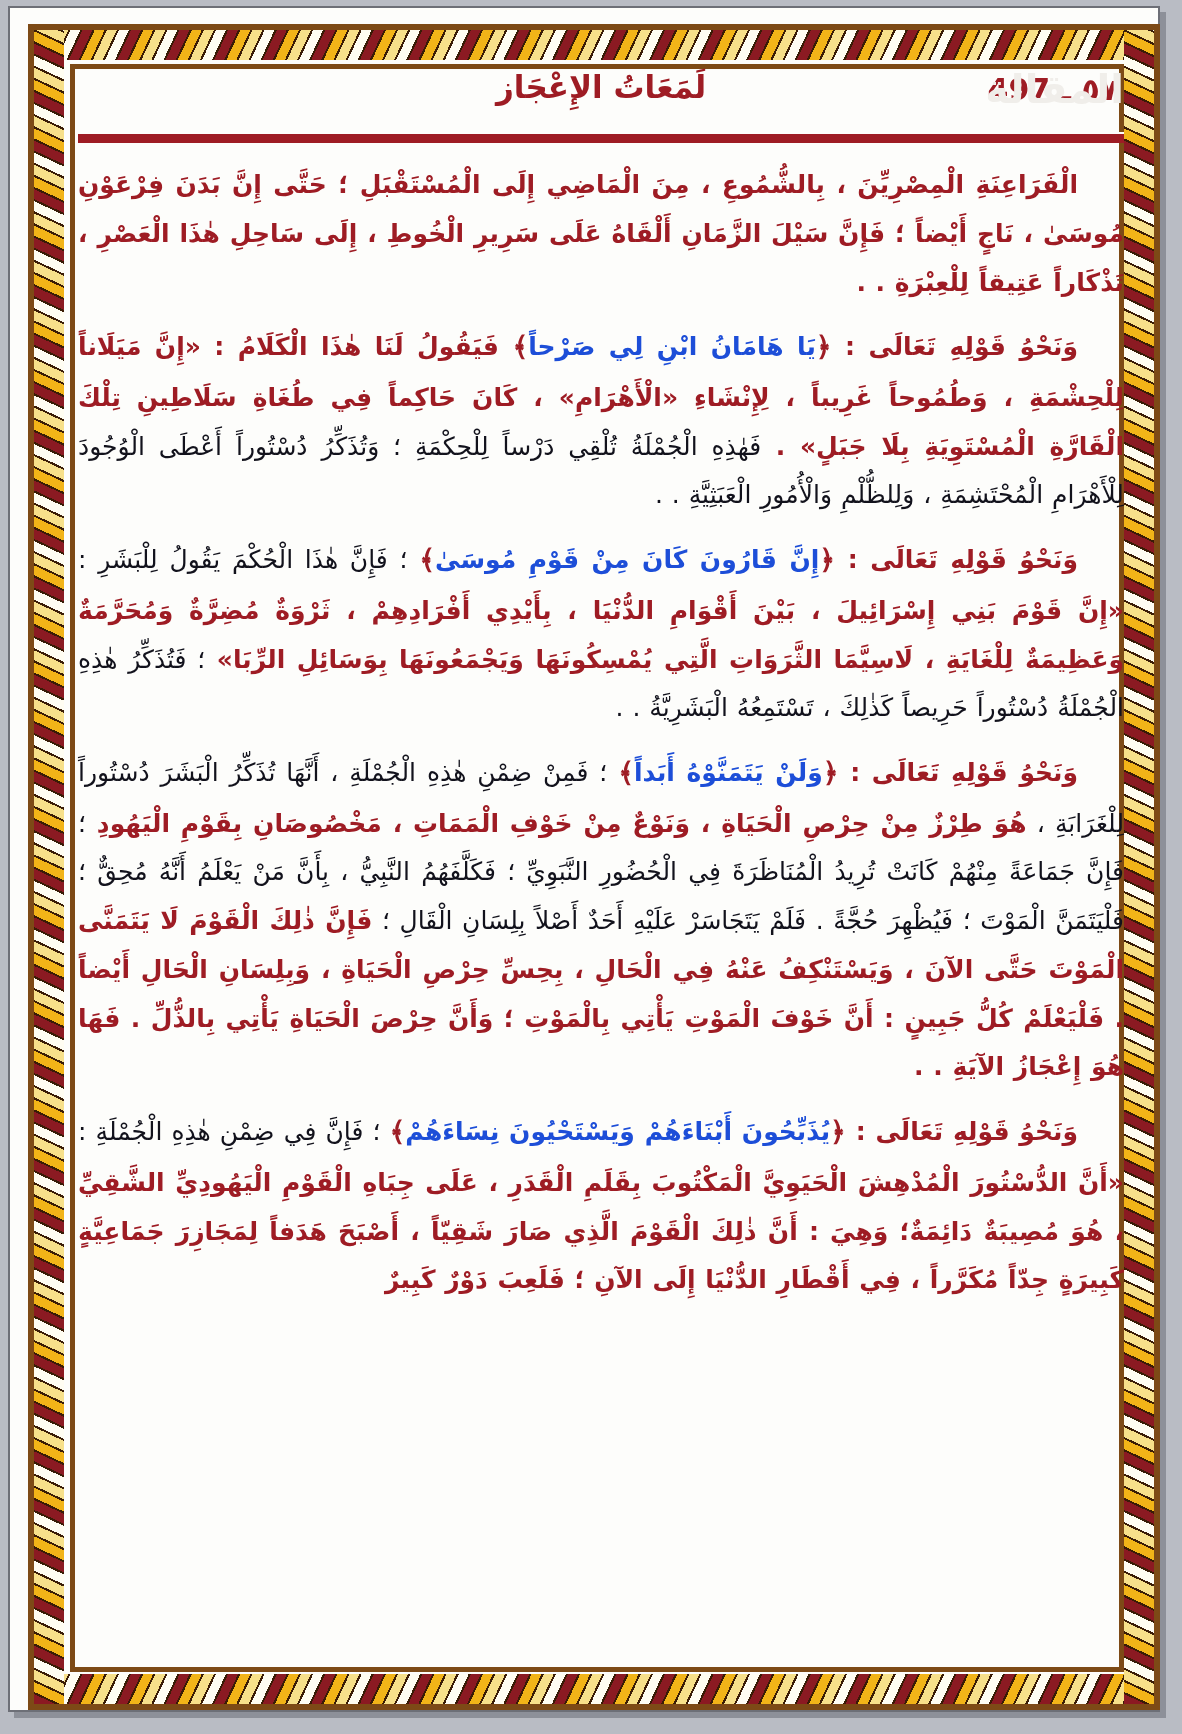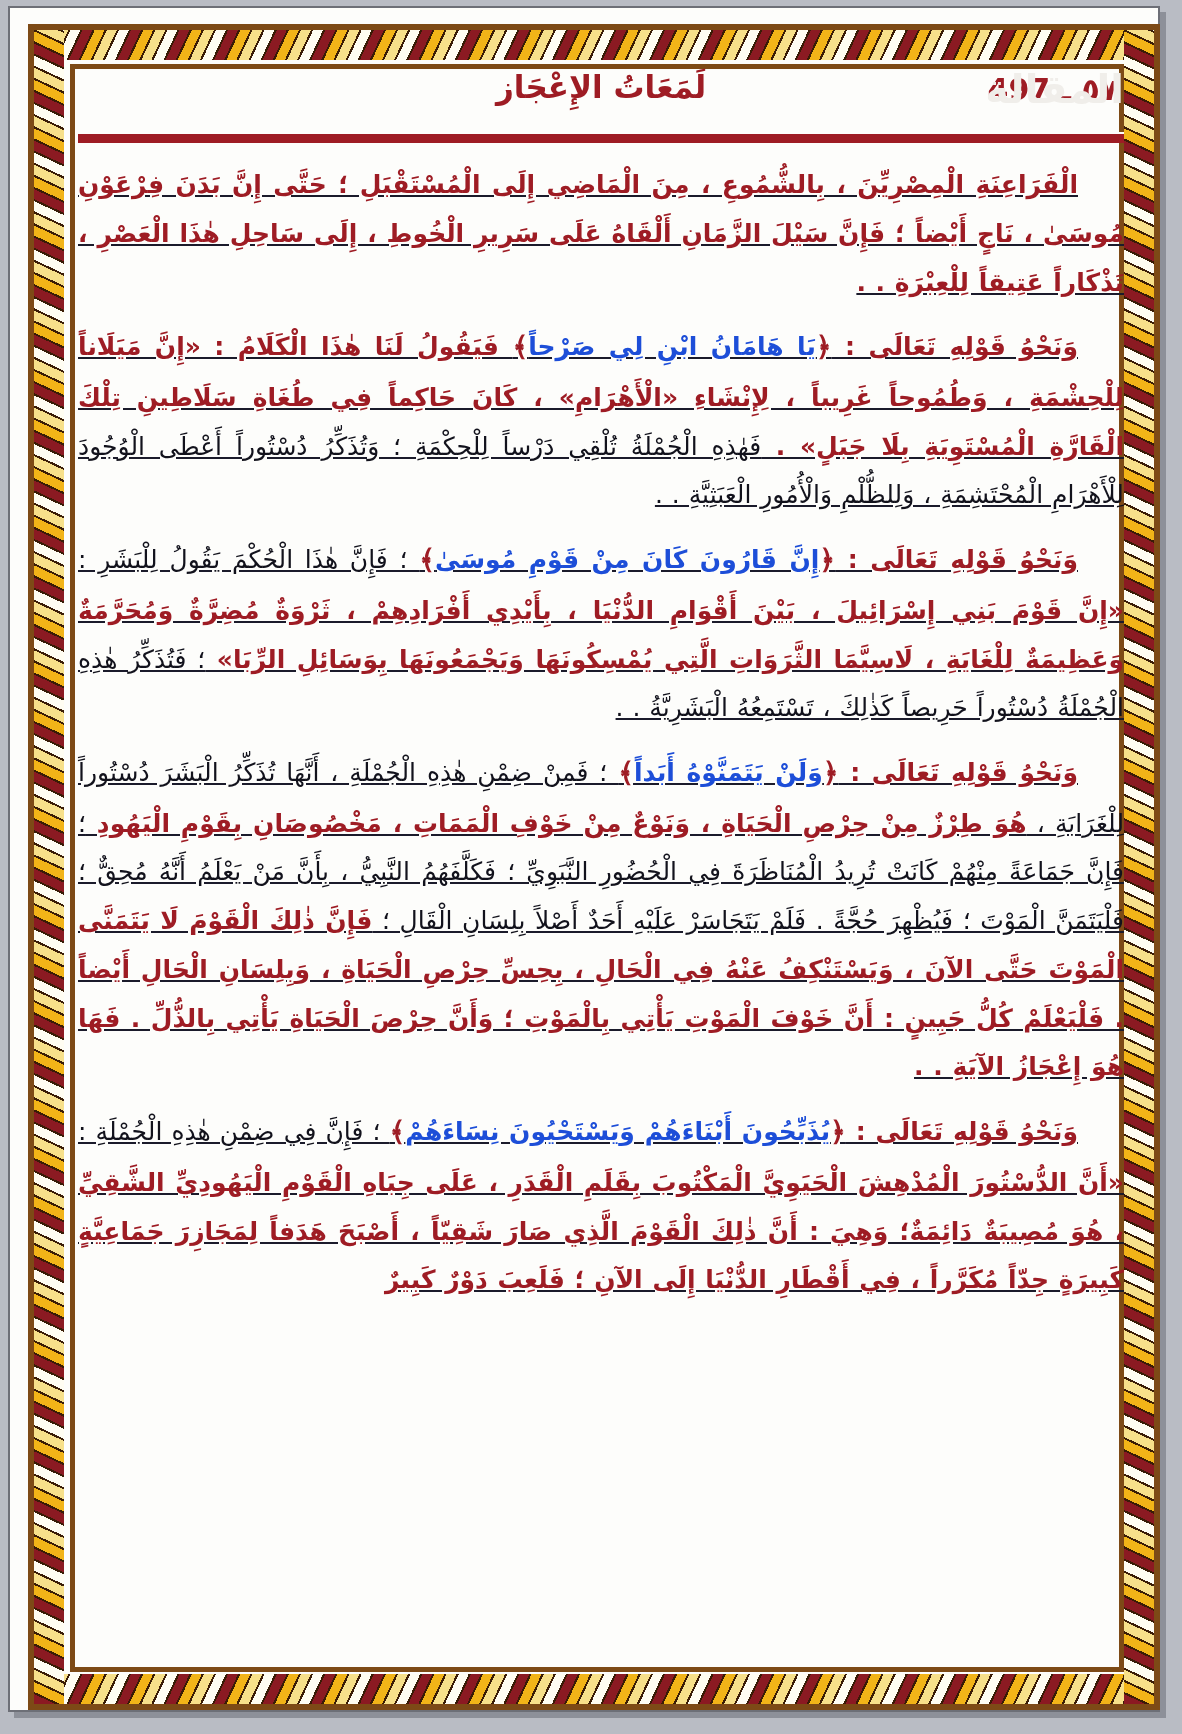--- a/index.html
+++ b/index.html
@@ -124,21 +124,20 @@
   
   #body-text{
     margin-top:18px;
     direction:rtl;
     text-align:justify;
     text-align-last:auto;
     font-size:25px;
     line-height:1.95;
     color:#1b1b2b;
     word-spacing:1px;
-    text-decoration:underline;
   }
   p.para{
     margin:0 0 14px 0;
     text-indent:46px;
   }
   .red{color:#9e1c24;font-weight:700;}
   .blue{color:#1d4ed8;font-weight:700;}
   .blk{color:#12121c;}
   .ayah-open,.ayah-close{
     color:#9e1c24;font-weight:700;font-size:27px;

